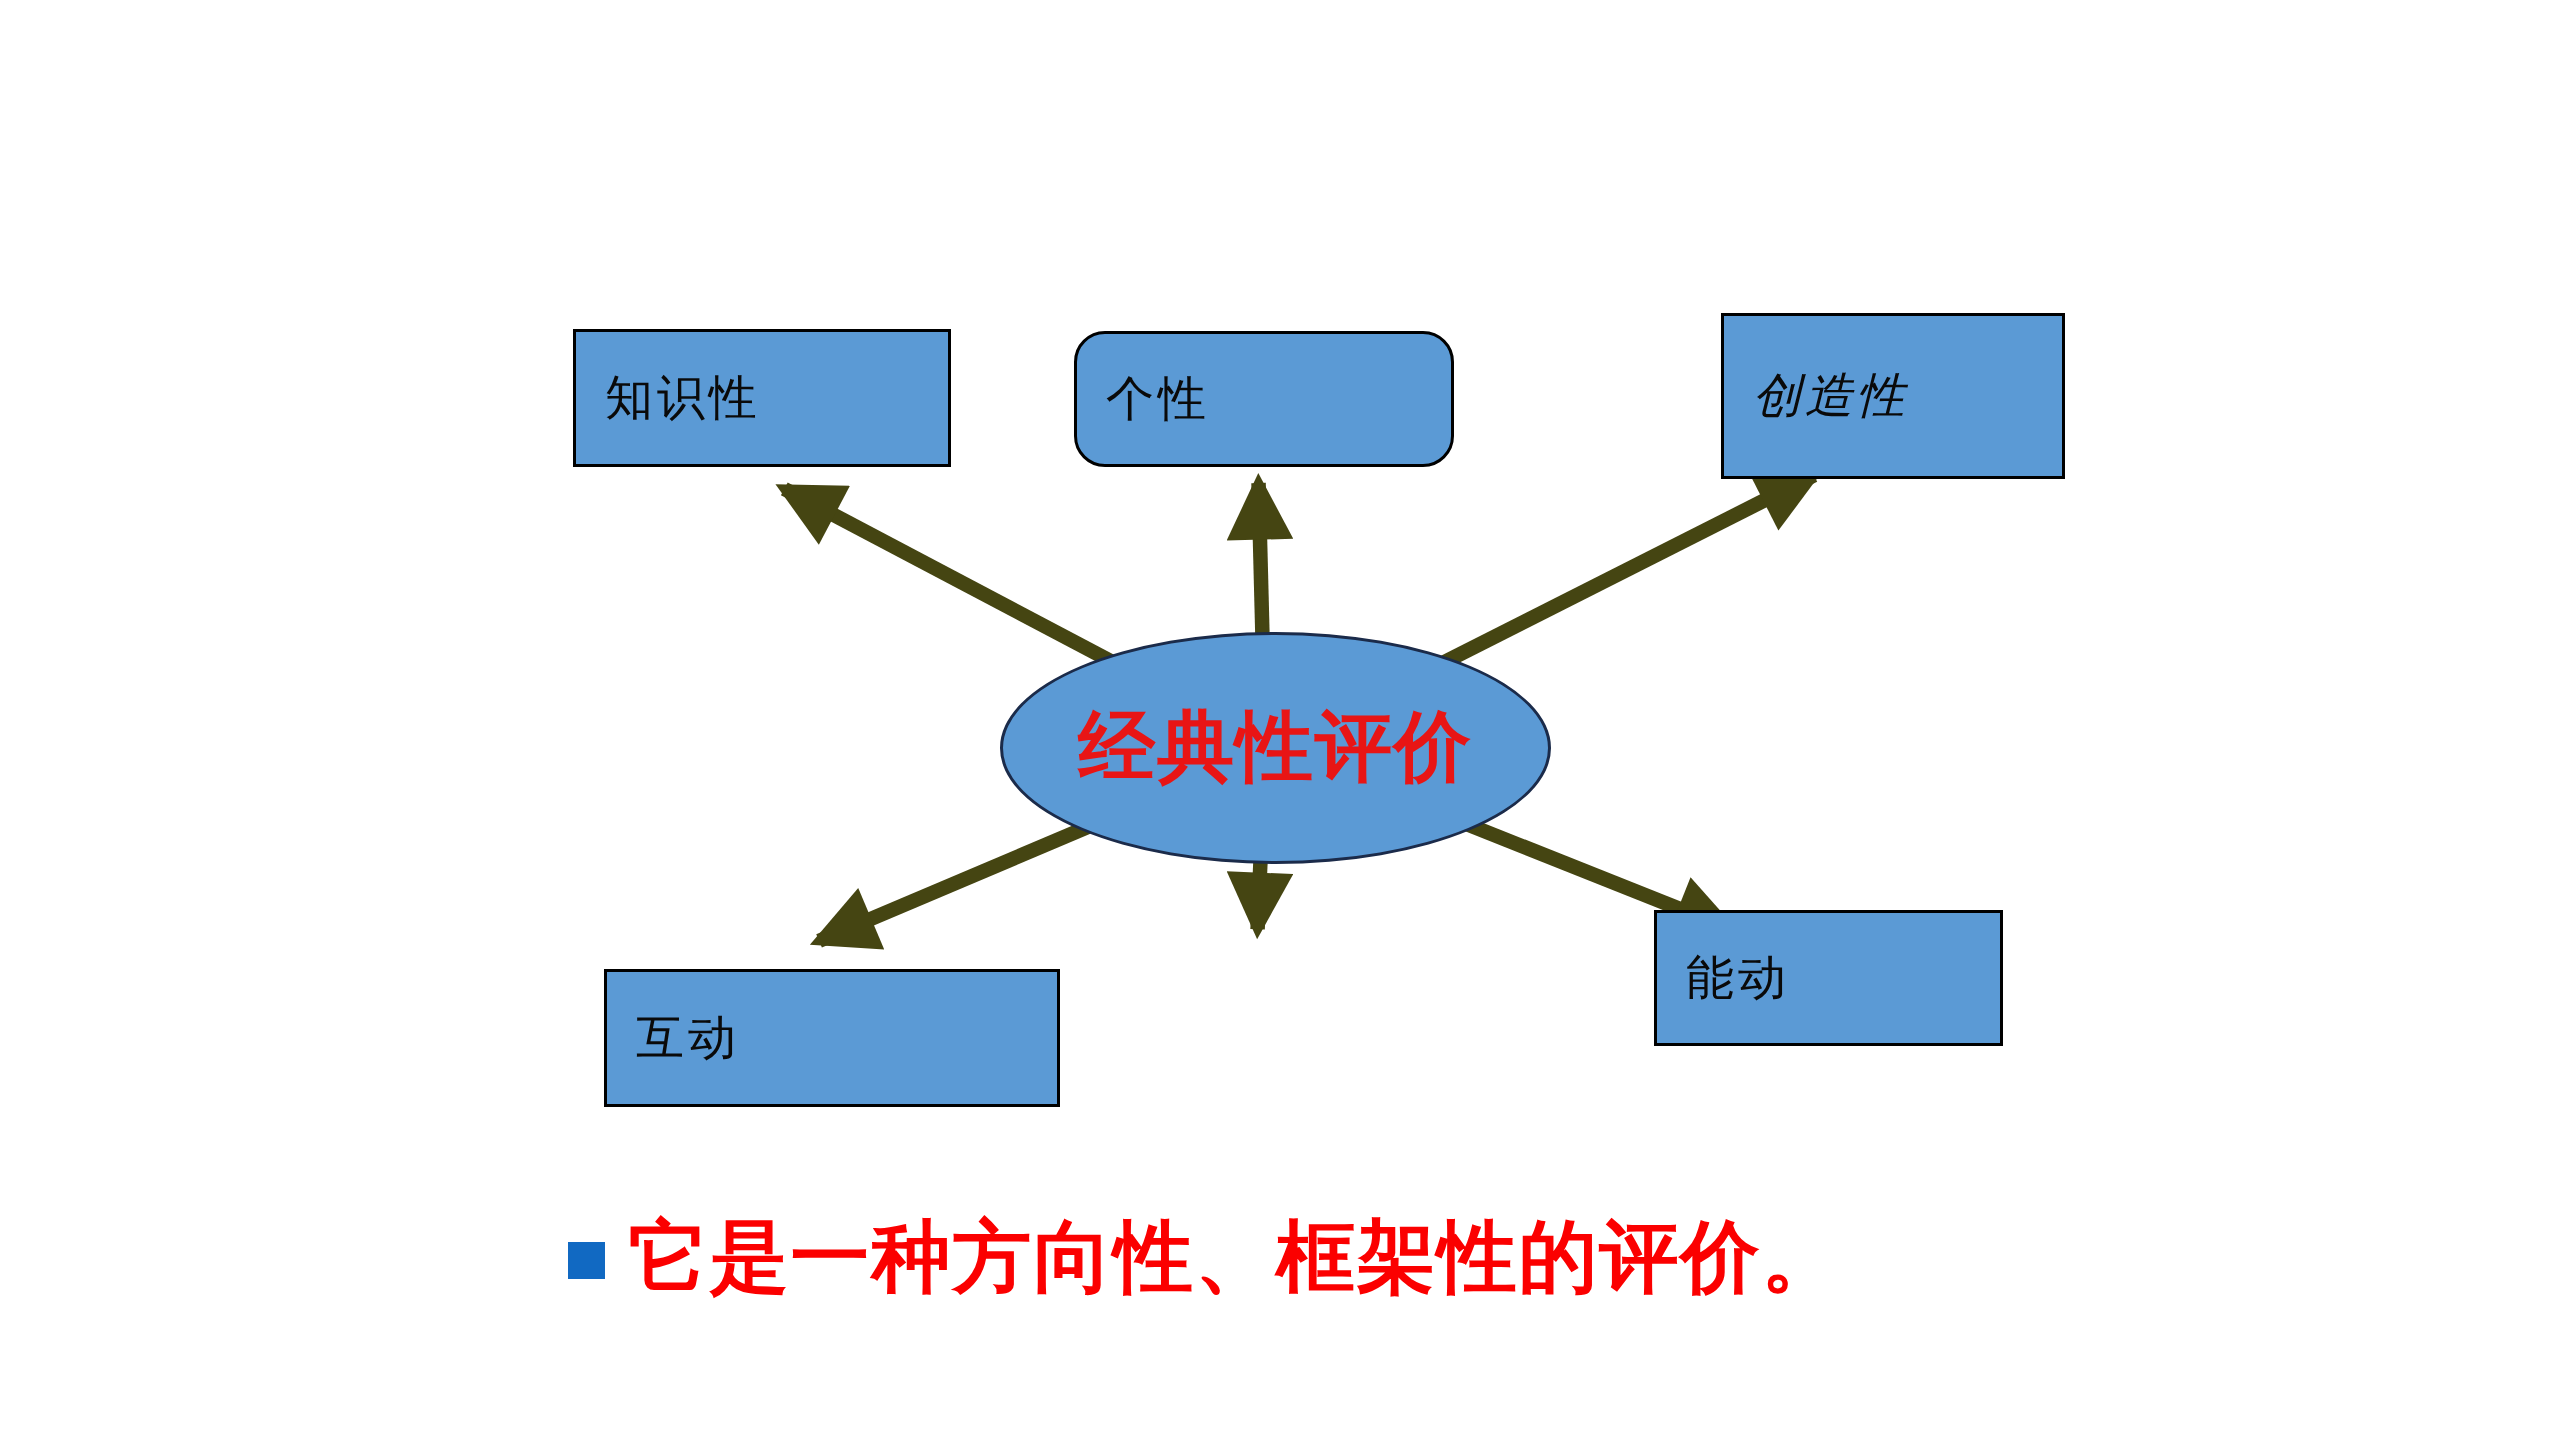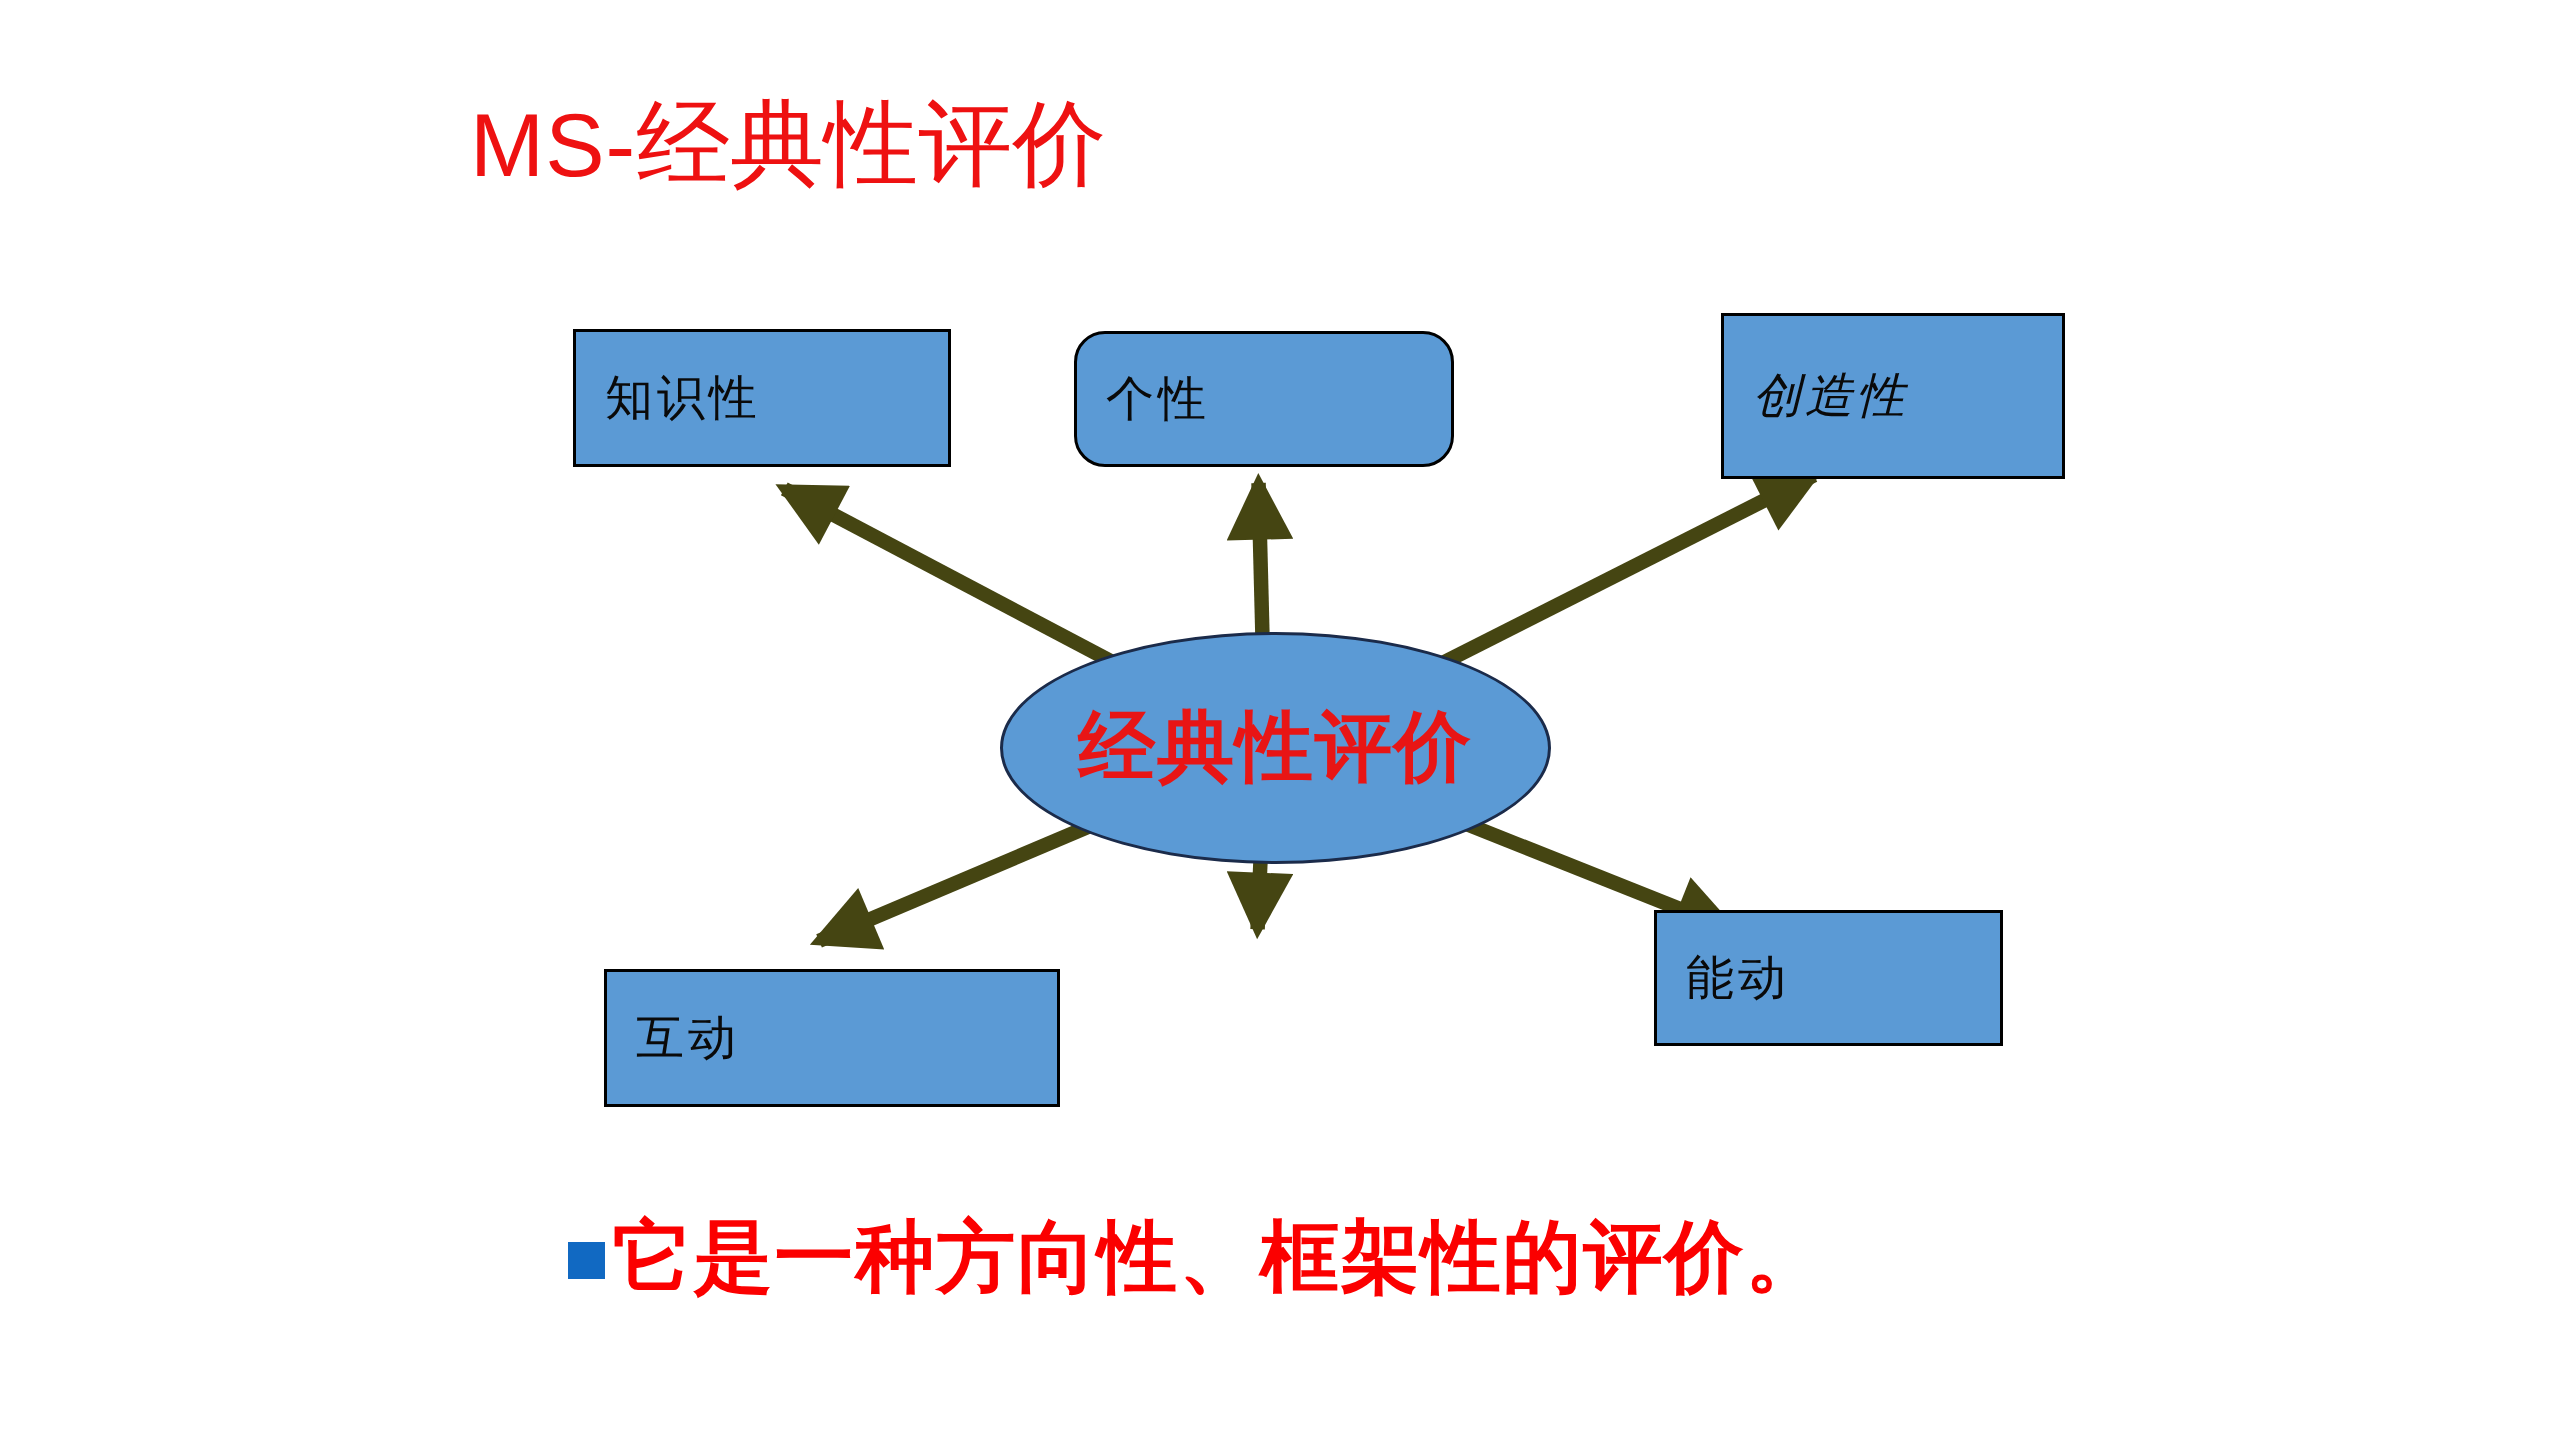--- a/index.html
+++ b/index.html
@@ -75,20 +75,21 @@
     letter-spacing: 1.9px;
     white-space: nowrap;
   }
   .footnote {
     position: absolute;
     left: 568px;
     top: 1215px;
     display: flex;
     align-items: flex-start;
     z-index: 2;
+    gap: 16px;
   }
   .footnote .bullet {
     width: 37px;
     height: 37px;
     margin-top: 27px;
     margin-right: 7.7px;
     background: var(--bullet-blue, #1169C2);
     flex: 0 0 auto;
   }
   .footnote .text {
@@ -98,23 +99,20 @@
     line-height: 1.1;
     letter-spacing: 1.9px;
     white-space: nowrap;
   }
 </style>
 </head>
 <body>
 
 <div class="slide">
 
-  <div class="title">
-    <span class="prefix">MS-</span><span class="zh">经典性评价</span>
-  </div>
 
   <svg class="arrow-layer" width="2576" height="1450" viewBox="0 0 2667 1501">
     <defs>
       <marker id="head" viewBox="0 0 10 10" refX="8.5" refY="5" markerWidth="5" markerHeight="4.6" orient="auto">
         <path d="M0,0 L10,5 L0,10 Z" fill="var(--arrow, #454512)"></path>
       </marker>
     </defs>
     <g stroke="var(--arrow, #454512)" stroke-width="15" fill="none">
       <line x1="1320" y1="774" x2="812" y2="506" marker-end="url(#head)"></line>
       <line x1="1310" y1="774" x2="1303" y2="500" marker-end="url(#head)"></line>

